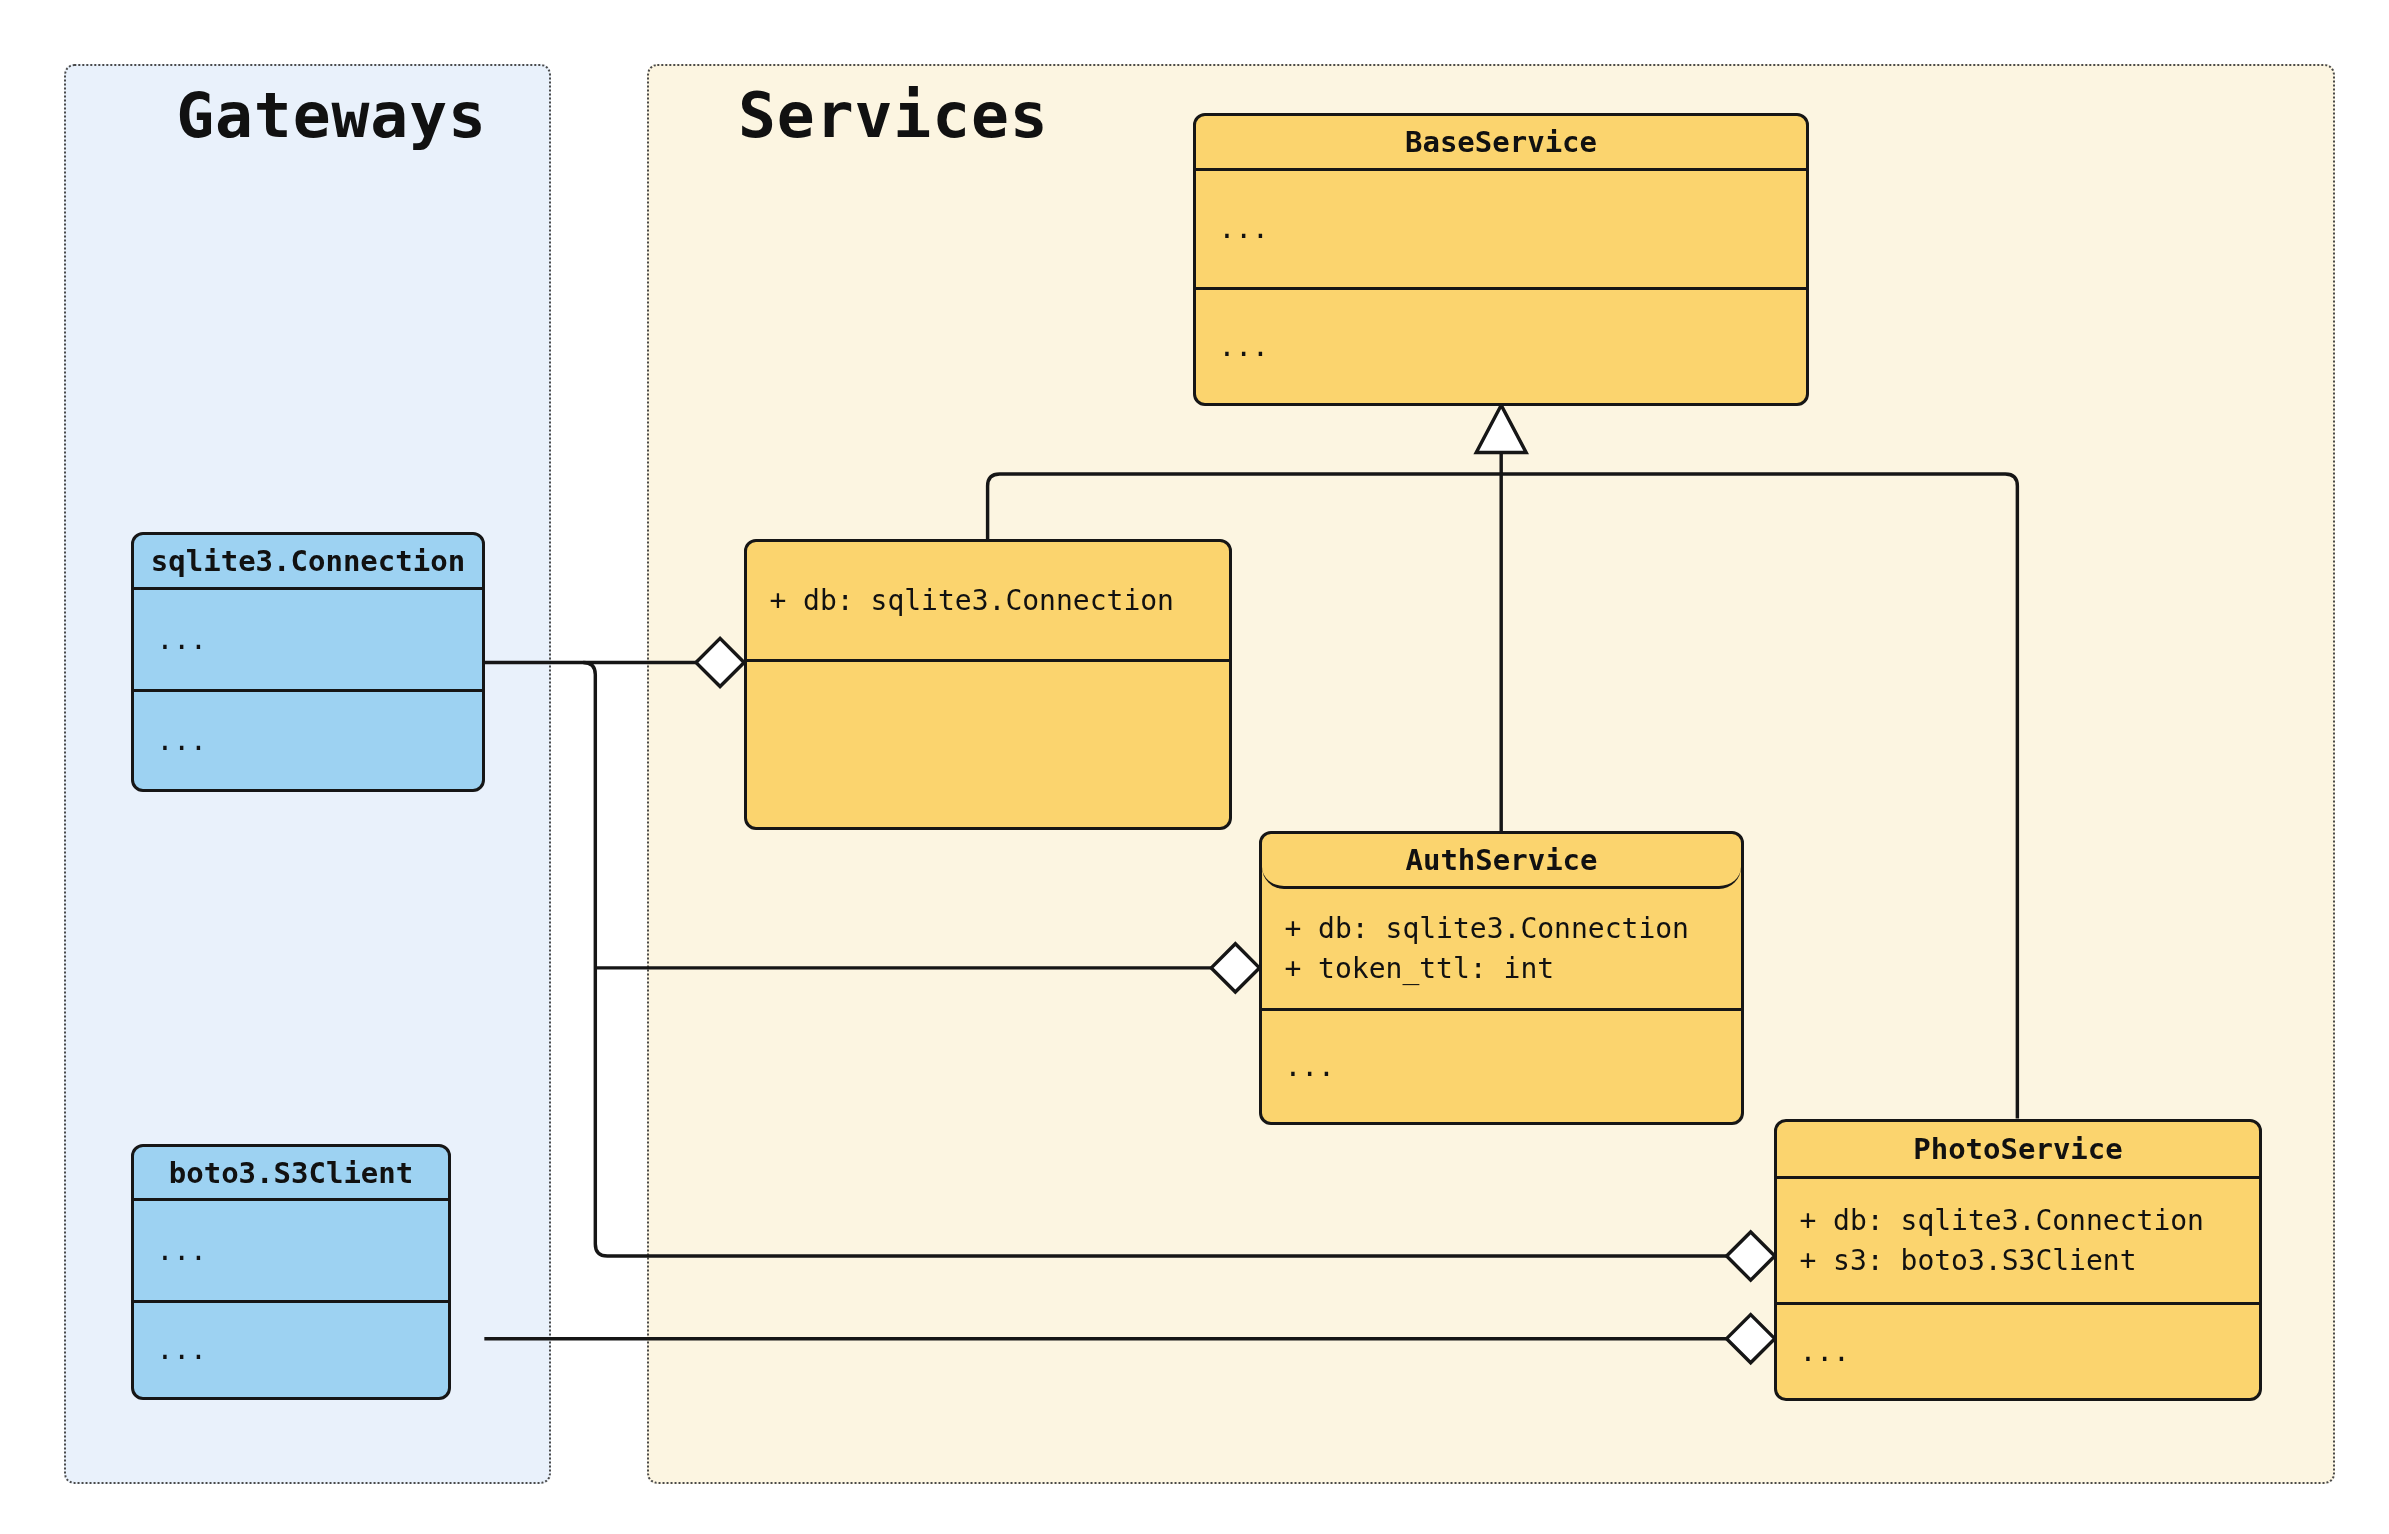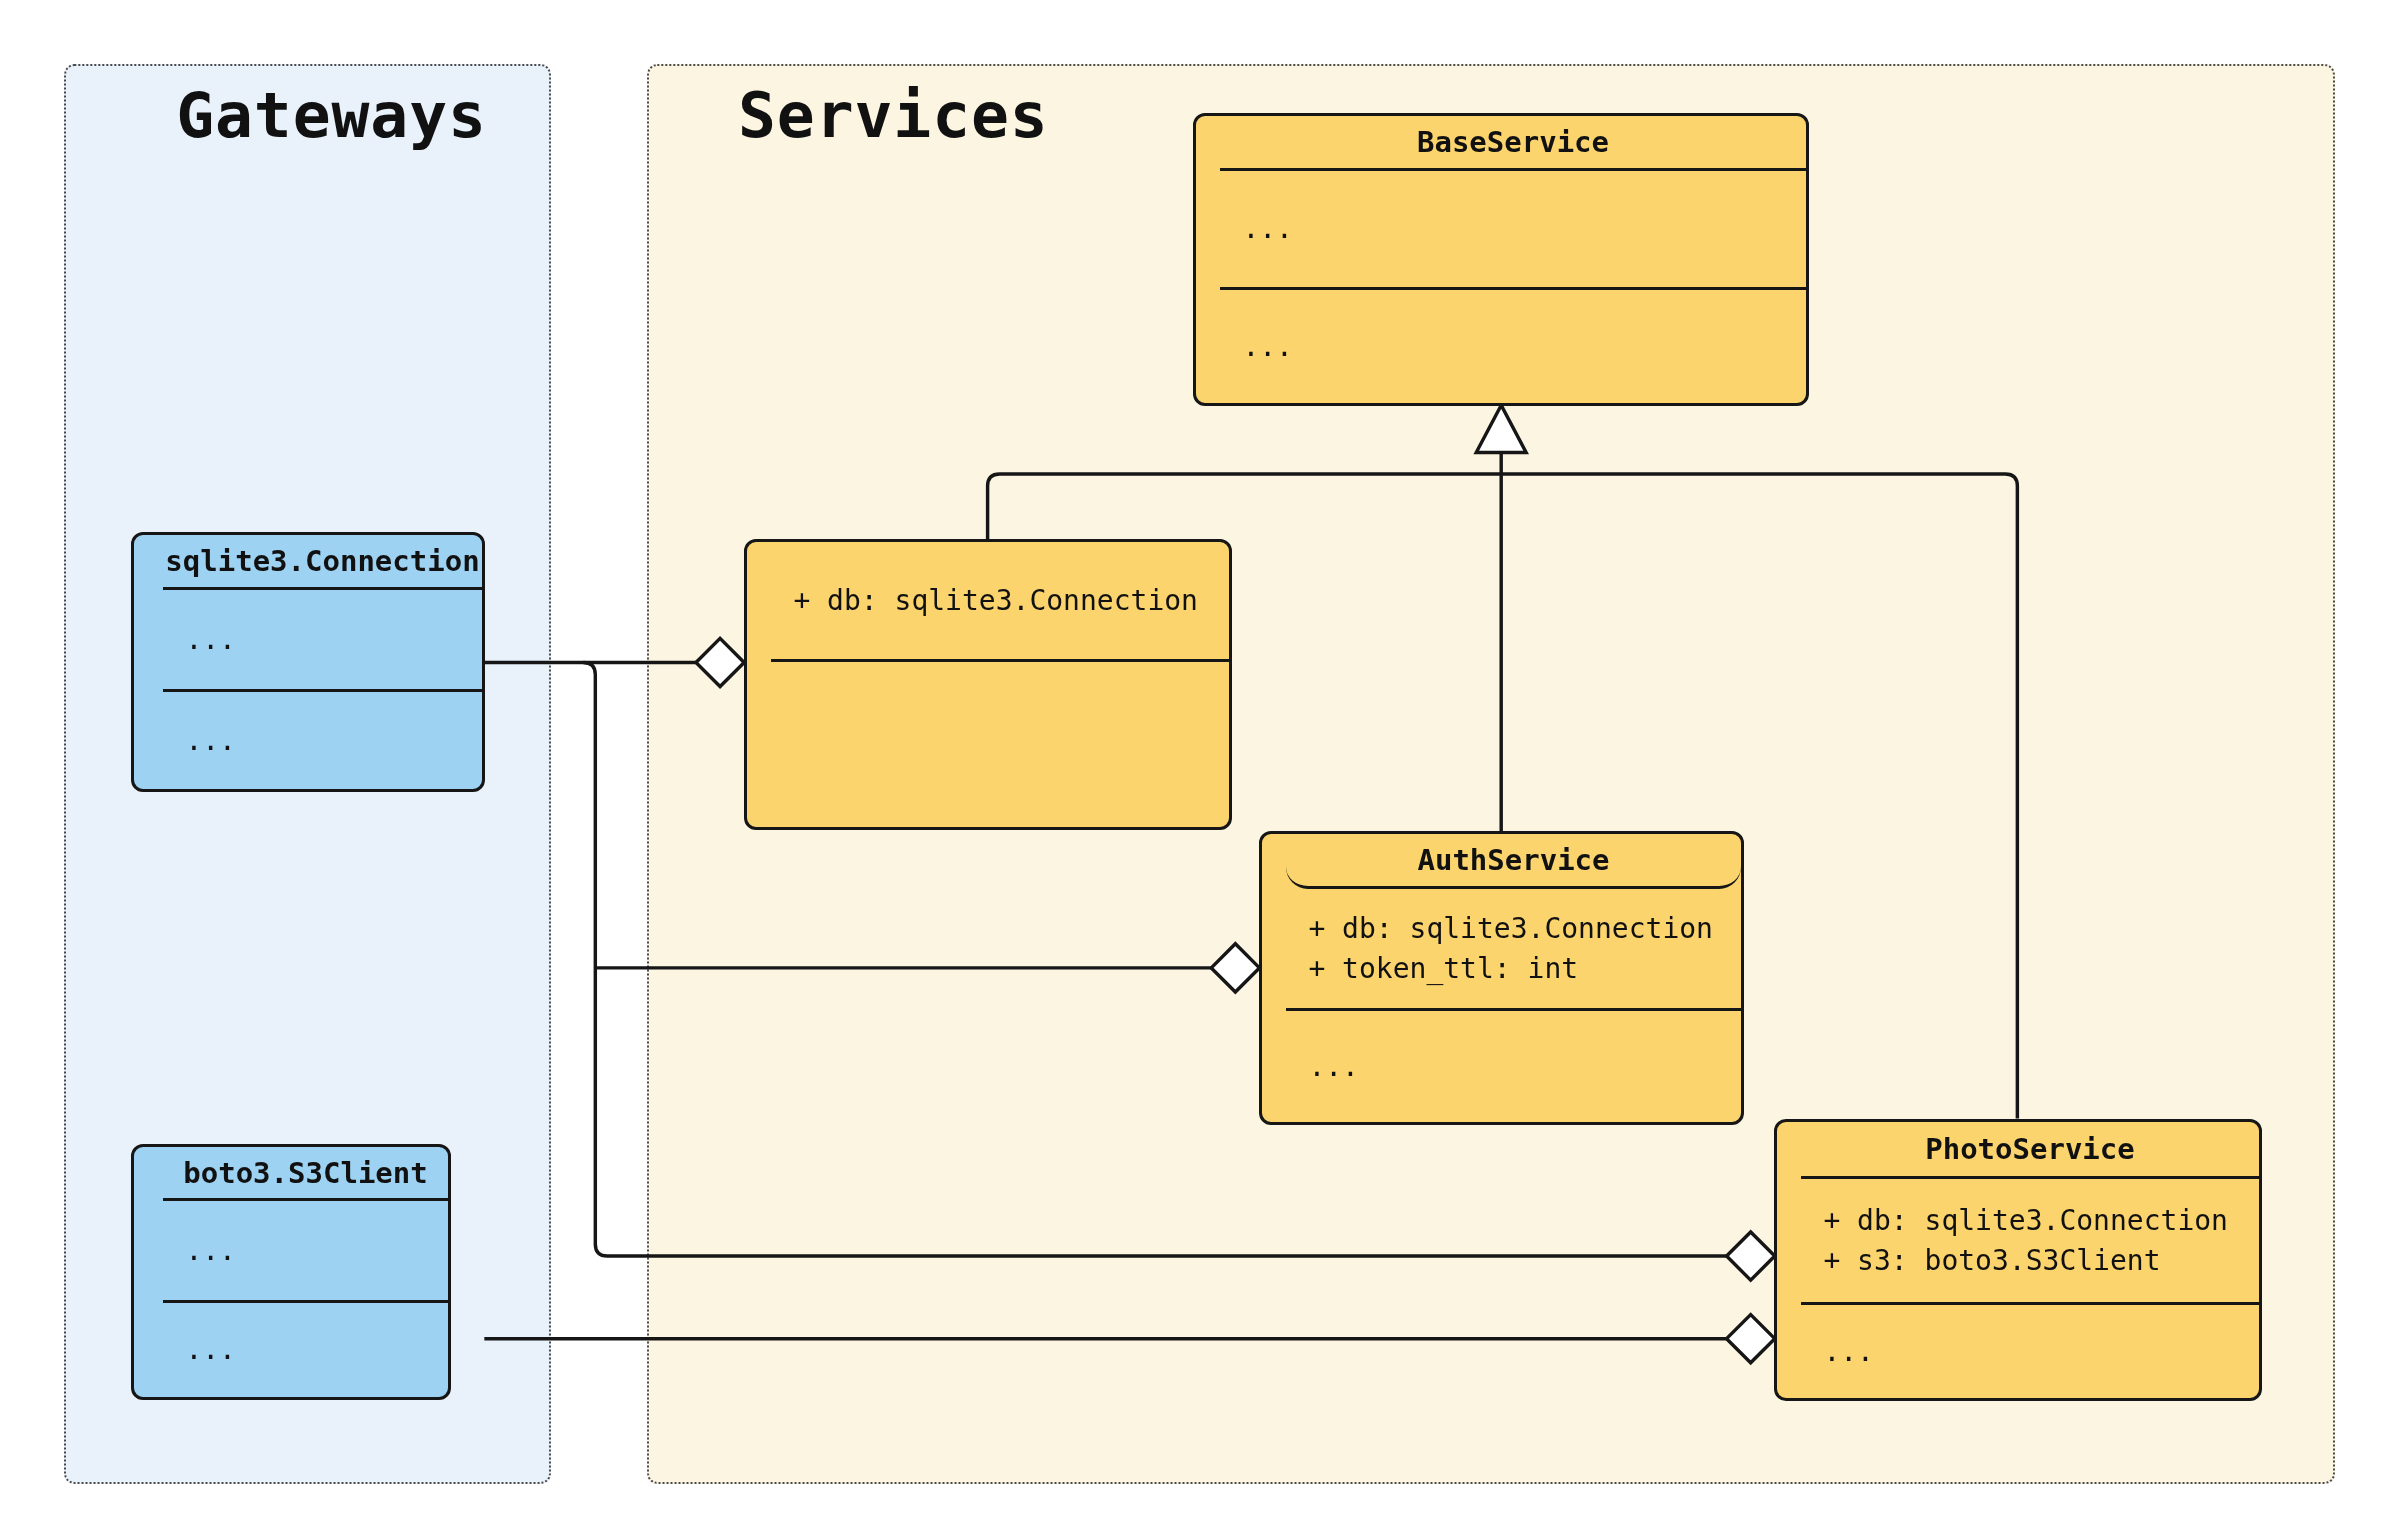--- a/index.html
+++ b/index.html
@@ -13,22 +13,22 @@
   #panel-gateways { left:64px; top:64px; width:487px; height:1420px; background:#e9f1fb; }
   #panel-services { left:647px; top:64px; width:1688px; height:1420px; background:#fcf5e1; }
   .panel-title { position:absolute; font-weight:bold; font-size:63px; letter-spacing:0.9px; white-space:nowrap;padding-left:24px; }
   #title-gateways { left:64px; top:79px; width:487px; text-align:center; }
   #title-services { left:714px; top:79px; }
   
   .uml-box {
     position:absolute; border:3px solid #161616; border-radius:12px;
     box-sizing:border-box; display:flex; flex-direction:column; z-index:3;
   }
-  .uml-box.yellow { background:#fbd46e;padding-left:24px; }
-  .uml-box.blue   { background:#9dd2f2;padding-left:29px; }
+  .uml-box.yellow { background:#fbd46e; }
+  .uml-box.blue   { background:#9dd2f2; }
   .uml-header {
     flex:0 0 auto; display:flex; align-items:center; justify-content:center;
     font-weight:bold; font-size:29px; border-bottom:3px solid #161616; box-sizing:border-box;
   }
   .uml-attrs {
     flex:0 0 auto; display:flex; flex-direction:column; justify-content:center;
     border-bottom:3px solid #161616; box-sizing:border-box; padding-left:22.4px;
   }
   .uml-methods {
     flex:1 1 auto; display:flex; flex-direction:column; justify-content:center;

